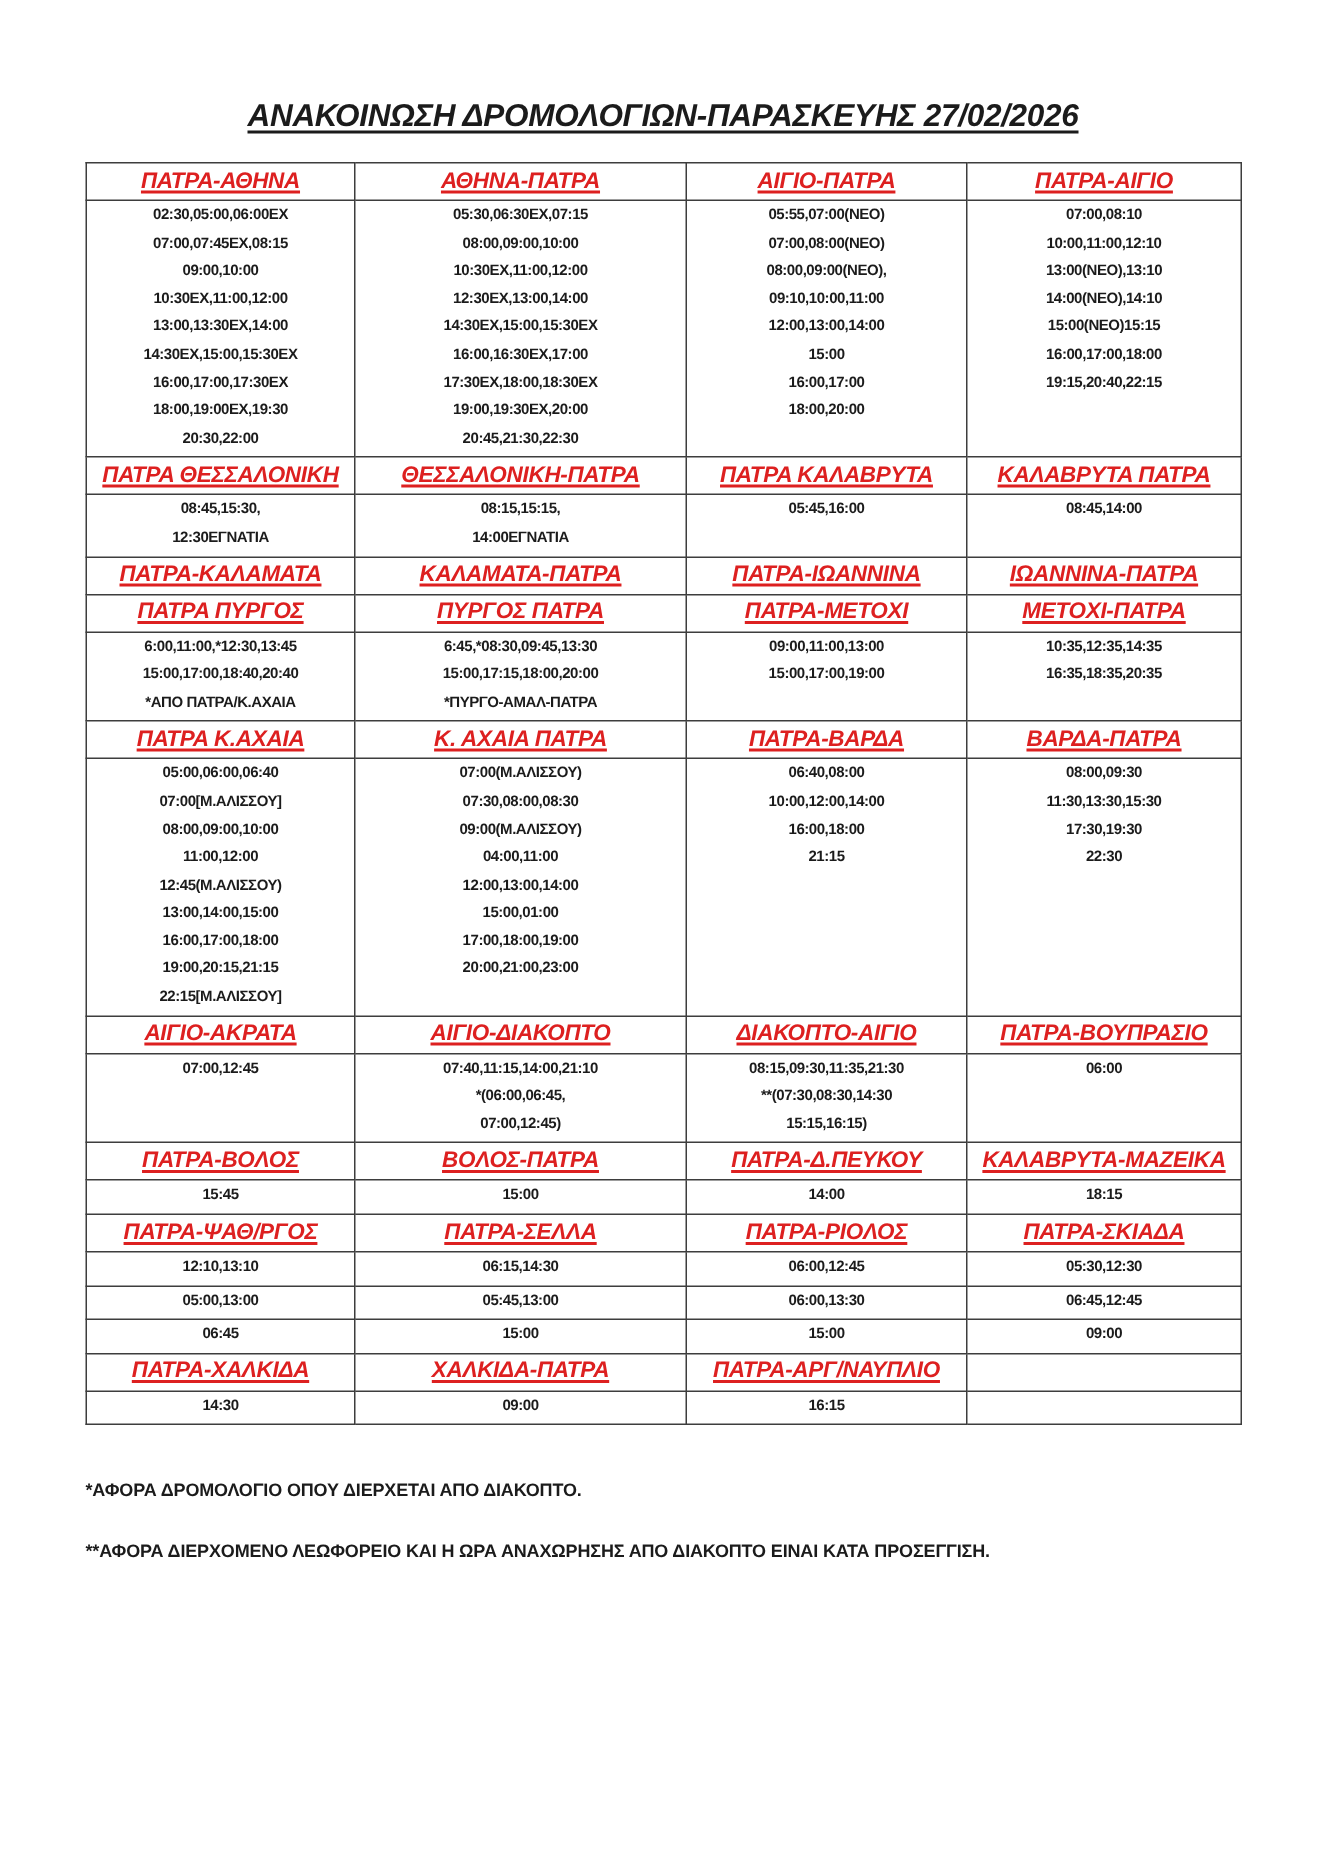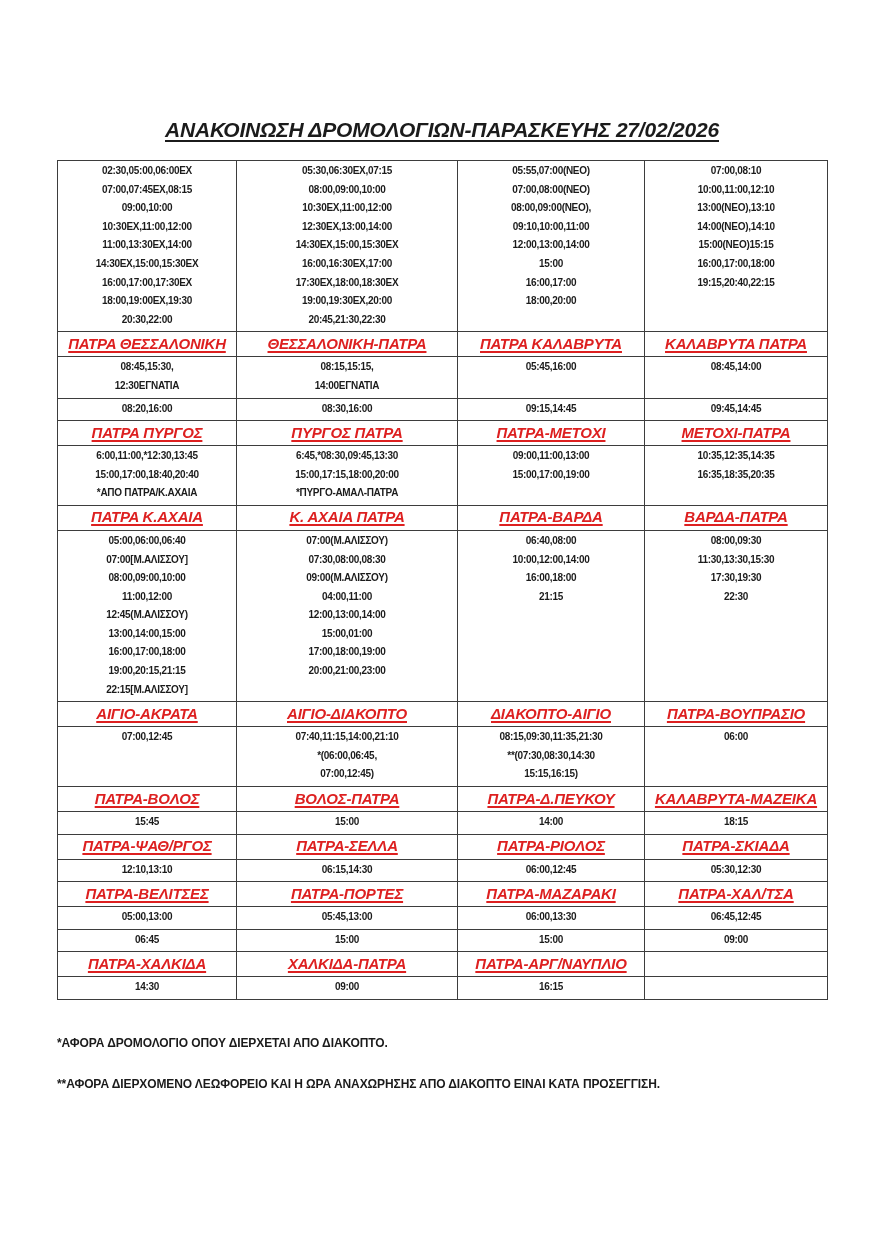--- a/index.html
+++ b/index.html
@@ -9,21 +9,21 @@
     --bg:#ffffff;
   }
   html,body{margin:0;padding:0;}
   body{
     width:884px;height:1250px;
     background:var(--bg);
     color:var(--text);
     font-family:"Liberation Sans",sans-serif;
     overflow:hidden;
   }
-  .page{padding-top:118px;}
+  .page{padding-top:66px;}
   .title{
     text-align:center;
     font-size:21px;
     font-weight:bold;
     font-style:italic;
     text-decoration:underline;
     text-decoration-thickness:2px;
     text-underline-offset:3px;
     letter-spacing:-0.2px;
     margin:0 0 18px 0;
@@ -84,26 +84,32 @@
 
   <table class="timetable">
     <colgroup>
       <col style="width:179px">
       <col style="width:221px">
       <col style="width:187px">
       <col style="width:183px">
     </colgroup>
     <tbody id="tt-body">
         <tr>
+          <th><span class="route-label">ΠΑΤΡΑ-ΑΘΗΝΑ</span></th>
+          <th><span class="route-label">ΑΘΗΝΑ-ΠΑΤΡΑ</span></th>
+          <th><span class="route-label">ΑΙΓΙΟ-ΠΑΤΡΑ</span></th>
+          <th><span class="route-label">ΠΑΤΡΑ-ΑΙΓΙΟ</span></th>
+        </tr>
+        <tr>
           <td>
             <div class="time-line">02:30,05:00,06:00EX</div>
             <div class="time-line">07:00,07:45EX,08:15</div>
             <div class="time-line">09:00,10:00</div>
             <div class="time-line">10:30EX,11:00,12:00</div>
-            <div class="time-line">11:00,13:30EX,14:00</div>
+            <div class="time-line">13:00,13:30EX,14:00</div>
             <div class="time-line">14:30EX,15:00,15:30EX</div>
             <div class="time-line">16:00,17:00,17:30EX</div>
             <div class="time-line">18:00,19:00EX,19:30</div>
             <div class="time-line">20:30,22:00</div>
           </td>
           <td>
             <div class="time-line">05:30,06:30EX,07:15</div>
             <div class="time-line">08:00,09:00,10:00</div>
             <div class="time-line">10:30EX,11:00,12:00</div>
             <div class="time-line">12:30EX,13:00,14:00</div>
@@ -149,32 +155,24 @@
             <div class="time-line">14:00ΕΓΝΑΤΙΑ</div>
           </td>
           <td>
             <div class="time-line">05:45,16:00</div>
           </td>
           <td>
             <div class="time-line">08:45,14:00</div>
           </td>
         </tr>
         <tr>
-          <td>
-            <div class="time-line">08:20,16:00</div>
-          </td>
-          <td>
-            <div class="time-line">08:30,16:00</div>
-          </td>
-          <td>
-            <div class="time-line">09:15,14:45</div>
-          </td>
-          <td>
-            <div class="time-line">09:45,14:45</div>
-          </td>
+          <th><span class="route-label">ΠΑΤΡΑ-ΚΑΛΑΜΑΤΑ</span></th>
+          <th><span class="route-label">ΚΑΛΑΜΑΤΑ-ΠΑΤΡΑ</span></th>
+          <th><span class="route-label">ΠΑΤΡΑ-ΙΩΑΝΝΙΝΑ</span></th>
+          <th><span class="route-label">ΙΩΑΝΝΙΝΑ-ΠΑΤΡΑ</span></th>
         </tr>
         <tr>
           <th><span class="route-label">ΠΑΤΡΑ ΠΥΡΓΟΣ</span></th>
           <th><span class="route-label">ΠΥΡΓΟΣ ΠΑΤΡΑ</span></th>
           <th><span class="route-label">ΠΑΤΡΑ-ΜΕΤΟΧΙ</span></th>
           <th><span class="route-label">ΜΕΤΟΧΙ-ΠΑΤΡΑ</span></th>
         </tr>
         <tr>
           <td>
             <div class="time-line">6:00,11:00,*12:30,13:45</div>
@@ -294,26 +292,20 @@
             <div class="time-line">06:15,14:30</div>
           </td>
           <td>
             <div class="time-line">06:00,12:45</div>
           </td>
           <td>
             <div class="time-line">05:30,12:30</div>
           </td>
         </tr>
         <tr>
-          <th><span class="route-label">ΠΑΤΡΑ-ΒΕΛΙΤΣΕΣ</span></th>
-          <th><span class="route-label">ΠΑΤΡΑ-ΠΟΡΤΕΣ</span></th>
-          <th><span class="route-label">ΠΑΤΡΑ-ΜΑΖΑΡΑΚΙ</span></th>
-          <th><span class="route-label">ΠΑΤΡΑ-ΧΑΛ/ΤΣΑ</span></th>
-        </tr>
-        <tr>
           <td>
             <div class="time-line">05:00,13:00</div>
           </td>
           <td>
             <div class="time-line">05:45,13:00</div>
           </td>
           <td>
             <div class="time-line">06:00,13:30</div>
           </td>
           <td>

